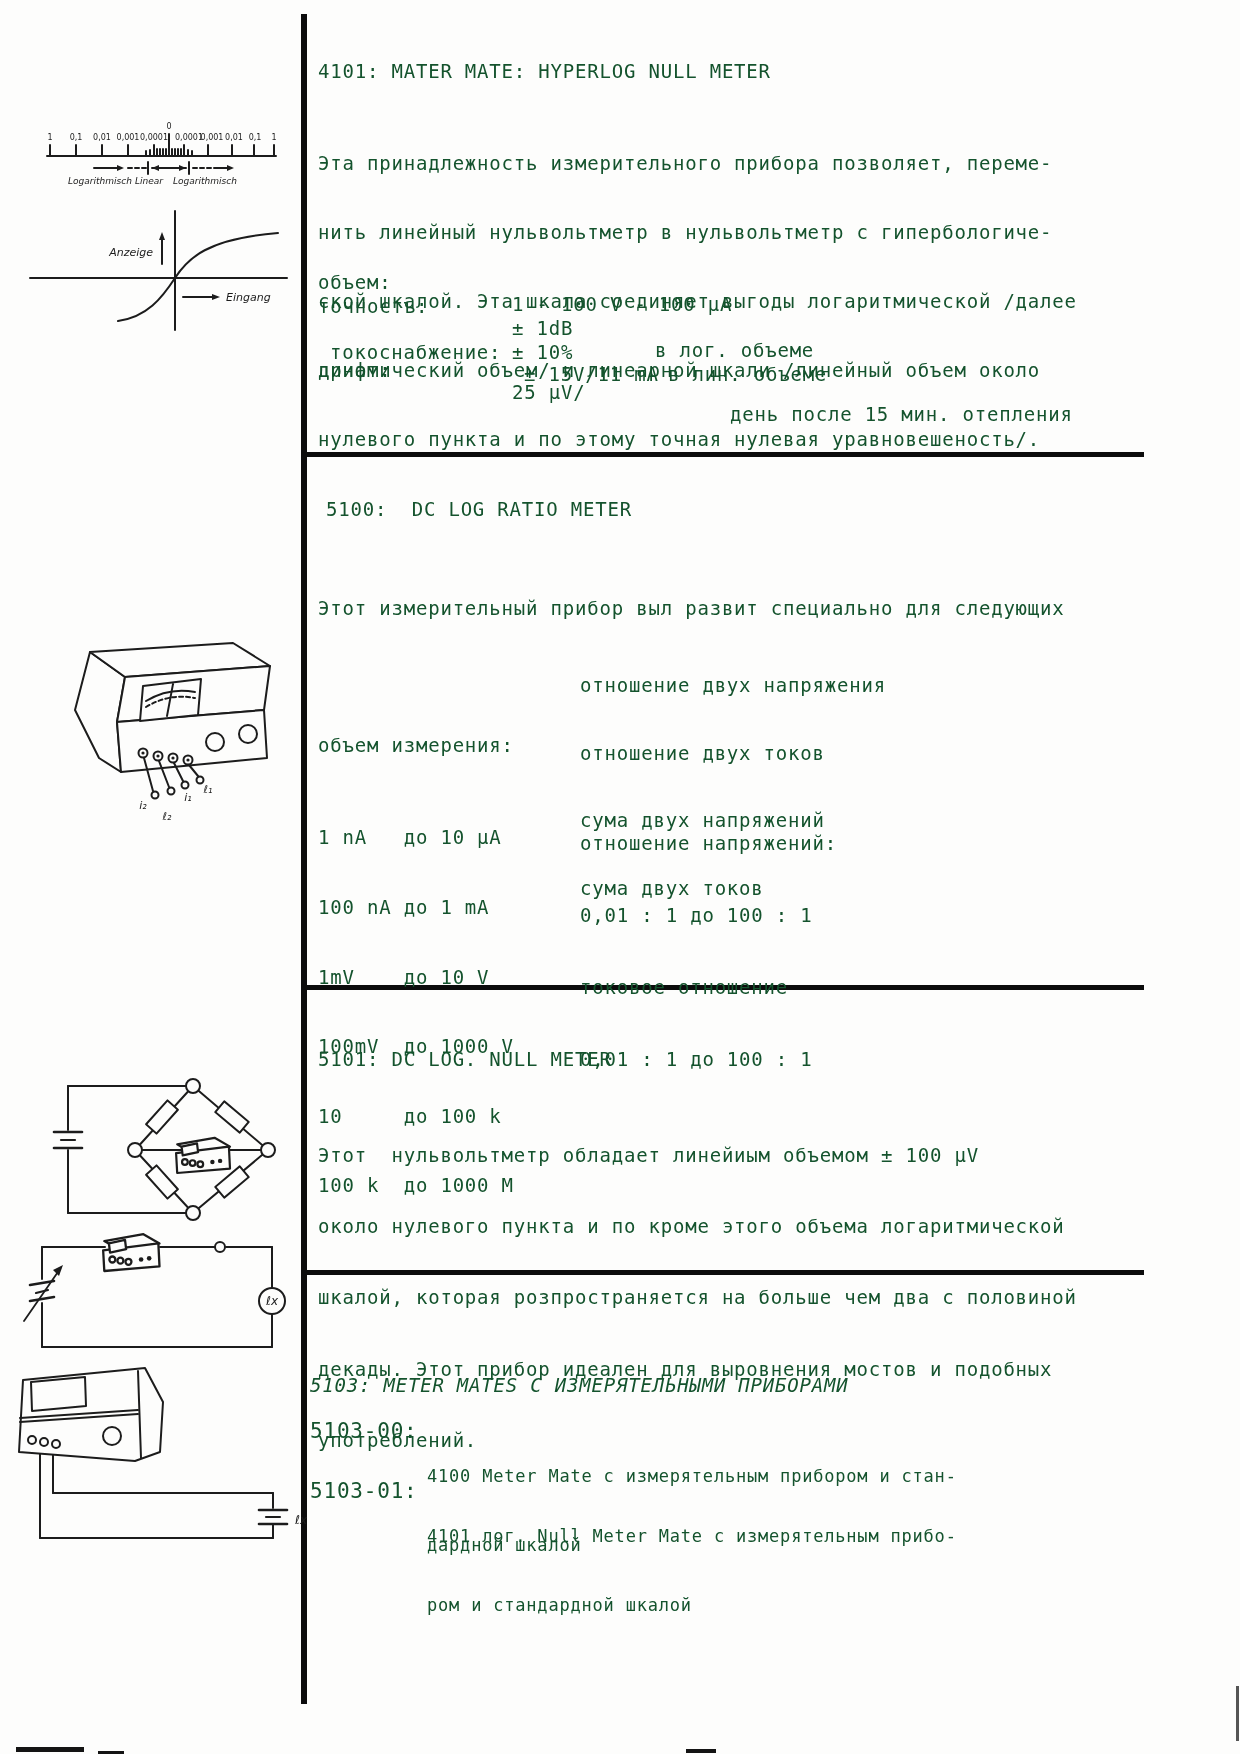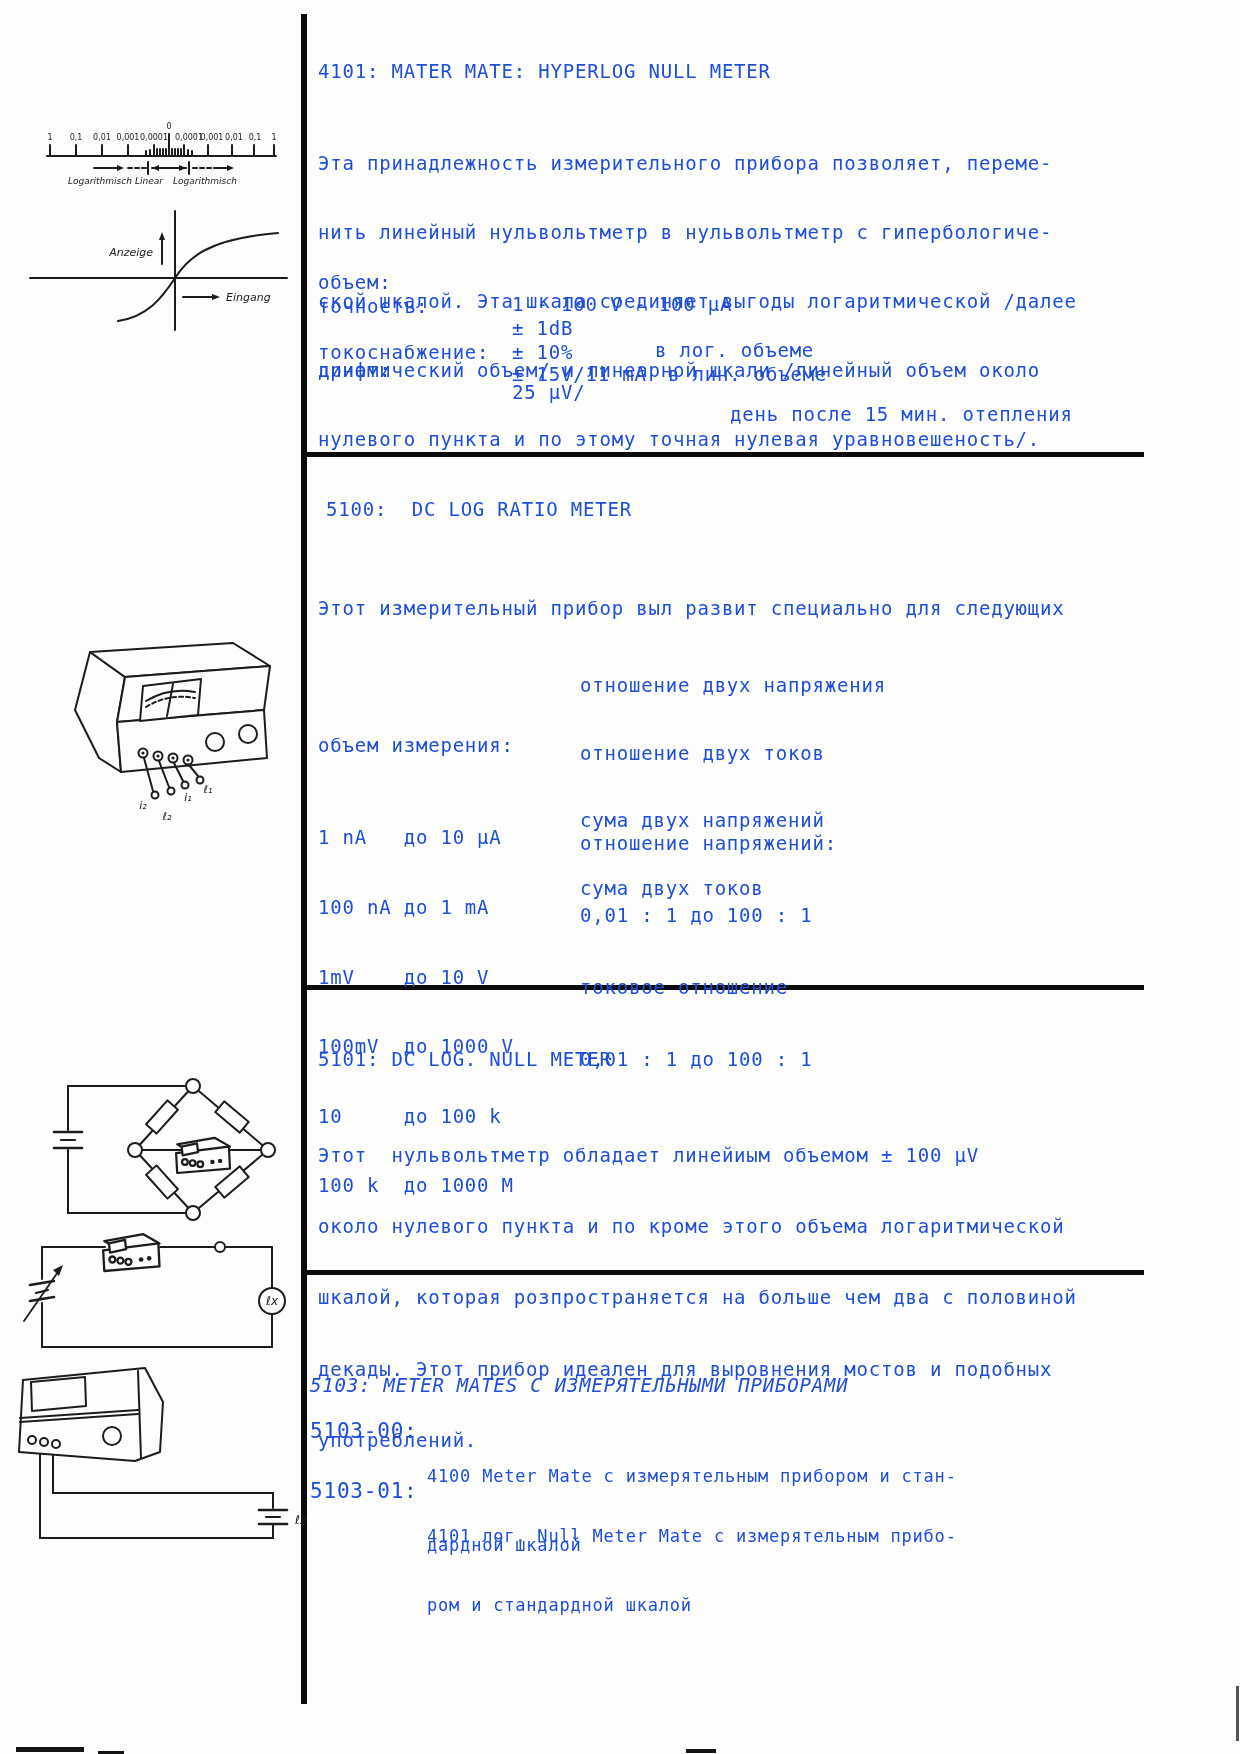--- a/index.html
+++ b/index.html
@@ -1,28 +1,28 @@
 <!DOCTYPE html>
 <html><head>
 <meta charset="utf-8">
 <style>
   html,body{margin:0;padding:0;background:#d9d9d9;}
   .page{position:relative;width:1240px;height:1754px;background:#fdfdfc;
-        font-family:"DejaVu Sans Mono",monospace;color:#1d4ed8;overflow:hidden;}
+        font-family:"DejaVu Sans Mono",monospace;color:#14532d;overflow:hidden;}
   .t{position:absolute;white-space:pre;font-size:19px;letter-spacing:.8px;line-height:23px;}
   .vrule{position:absolute;left:301px;top:14px;width:6px;height:1690px;background:#0c0c0c;}
   .hr{position:absolute;left:307px;width:837px;height:5px;background:#0c0c0c;}
   #hr1{top:452px;} #hr2{top:985px;} #hr3{top:1270px;}
   
   #title4101{left:318px;top:60px;}
   #para4101{left:318px;top:106px;}
   #specs4101{position:absolute;left:318px;top:249px;}
   #specs4101 .row{position:absolute;white-space:pre;font-size:19px;letter-spacing:.8px;}
   #specs4101 .r1{top:0px;} #specs4101 .r2{top:24px;} #specs4101 .r3{top:48px;}
-  #specs4101 .r4{top:70px;} #specs4101 .r5{top:88px;}
+  #specs4101 .r4{top:70px;margin-left:12px;} #specs4101 .r5{top:88px;}
   #specs4101 .lab{position:absolute;left:0;white-space:pre;text-align:center;}
   #specs4101 .val{position:absolute;left:194px;white-space:pre;}
   #specs4101 .note{position:absolute;left:337px;white-space:pre;}
   #specs4101 .r3 .note{left:350px;}
   #specs4101 .r5 .note{left:412px;}
   
   #title5100{left:306px;top:498px;margin-left:20px;}
   #para5100{left:318px;top:551px;}
   #qL{left:318px;top:622px;line-height:22.5px;}
   #qR{left:580px;top:629px;line-height:22.5px;}

